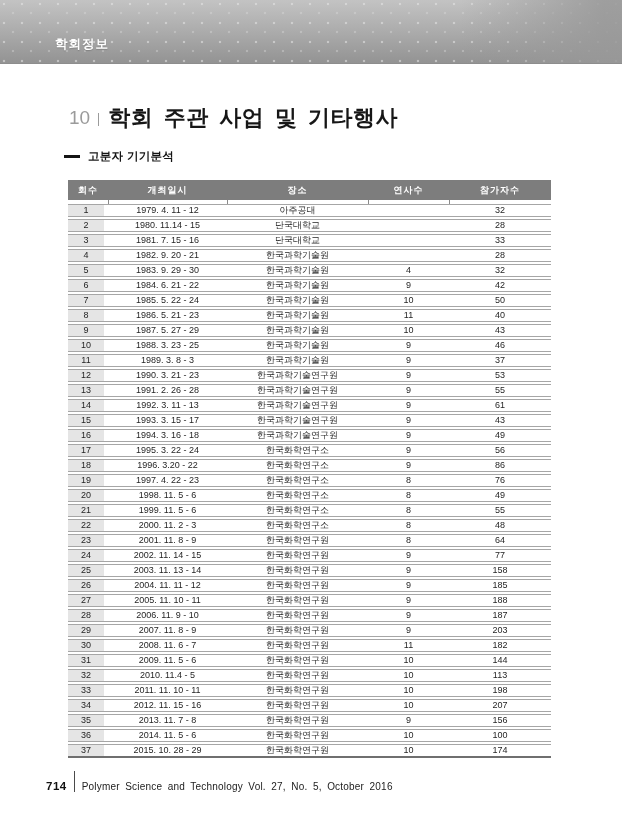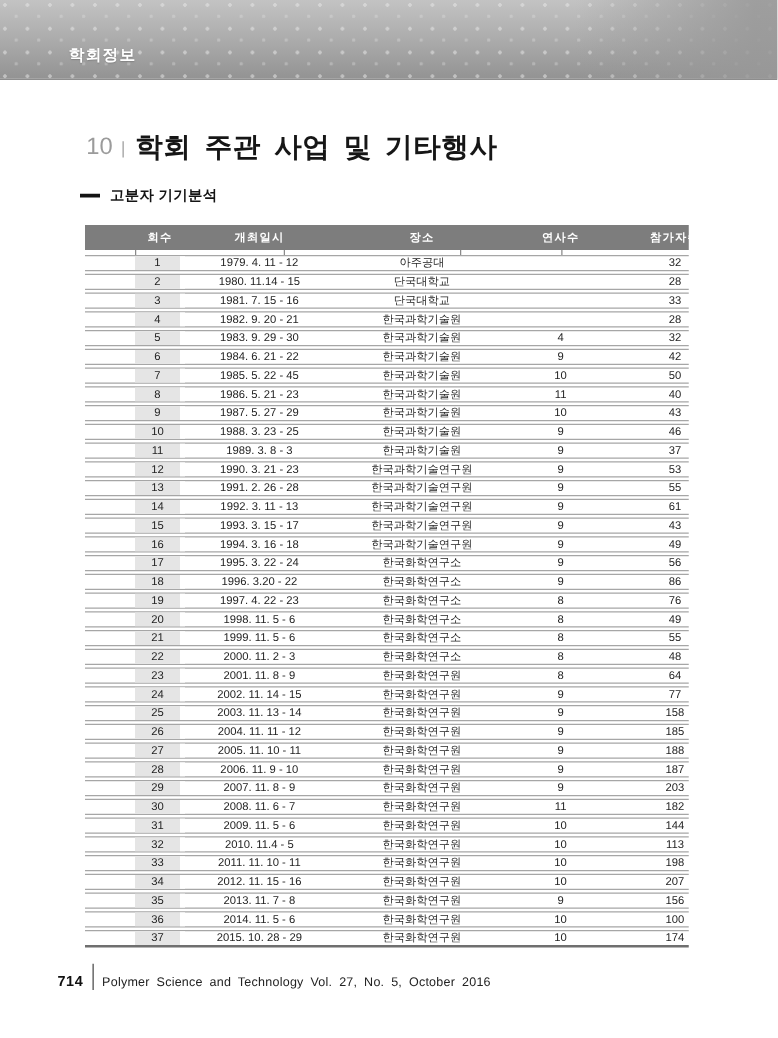--- a/index.html
+++ b/index.html
@@ -51,21 +51,21 @@
   .tick { position:absolute; top:0; width:1px; height:4px; background:#8a8a8a; }
   .tick.t1 { left:40px; } .tick.t2 { left:159px; } .tick.t3 { left:300px; } .tick.t4 { left:381px; }
 
   .row {
     display:flex; height:11px; line-height:11px; margin-bottom:2px;
     border-top:1px solid #a6a6a6; border-bottom:1px solid #a6a6a6;
     font-size:9px; color:#1f1f1f;
   }
   .row:last-child { border-bottom:2px solid #6f6f6f; margin-bottom:0; }
   .c { text-align:center; overflow:hidden; white-space:nowrap; box-sizing:border-box; }
-  .c1 { flex:0 0 40px;  background:#e5e5e5; border-right:4px solid #ffffff;margin-left:40px; }
+  .c1 { flex:0 0 40px;  background:#e5e5e5; border-right:4px solid #ffffff; }
   .c2 { flex:0 0 119px; }
   .c3 { flex:0 0 141px; }
   .c4 { flex:0 0 81px;  }
   .c5 { flex:0 0 102px; }
   .thead .c1 { background:transparent; border-right:none; }
 
   
   .footer { position:absolute; left:46px; top:771px; display:flex; align-items:flex-end; }
   .footer-page { font-size:11.5px; font-weight:bold; color:#111; letter-spacing:.5px; }
   .footer-bar  { width:1px; height:21px; background:#4a4a4a; margin:0 7px; }
@@ -143,21 +143,21 @@
         </div>
         <div class="row">
           <div class="c c1">6</div>
           <div class="c c2">1984. 6. 21 - 22</div>
           <div class="c c3">한국과학기술원</div>
           <div class="c c4">9</div>
           <div class="c c5">42</div>
         </div>
         <div class="row">
           <div class="c c1">7</div>
-          <div class="c c2">1985. 5. 22 - 45</div>
+          <div class="c c2">1985. 5. 22 - 24</div>
           <div class="c c3">한국과학기술원</div>
           <div class="c c4">10</div>
           <div class="c c5">50</div>
         </div>
         <div class="row">
           <div class="c c1">8</div>
           <div class="c c2">1986. 5. 21 - 23</div>
           <div class="c c3">한국과학기술원</div>
           <div class="c c4">11</div>
           <div class="c c5">40</div>

